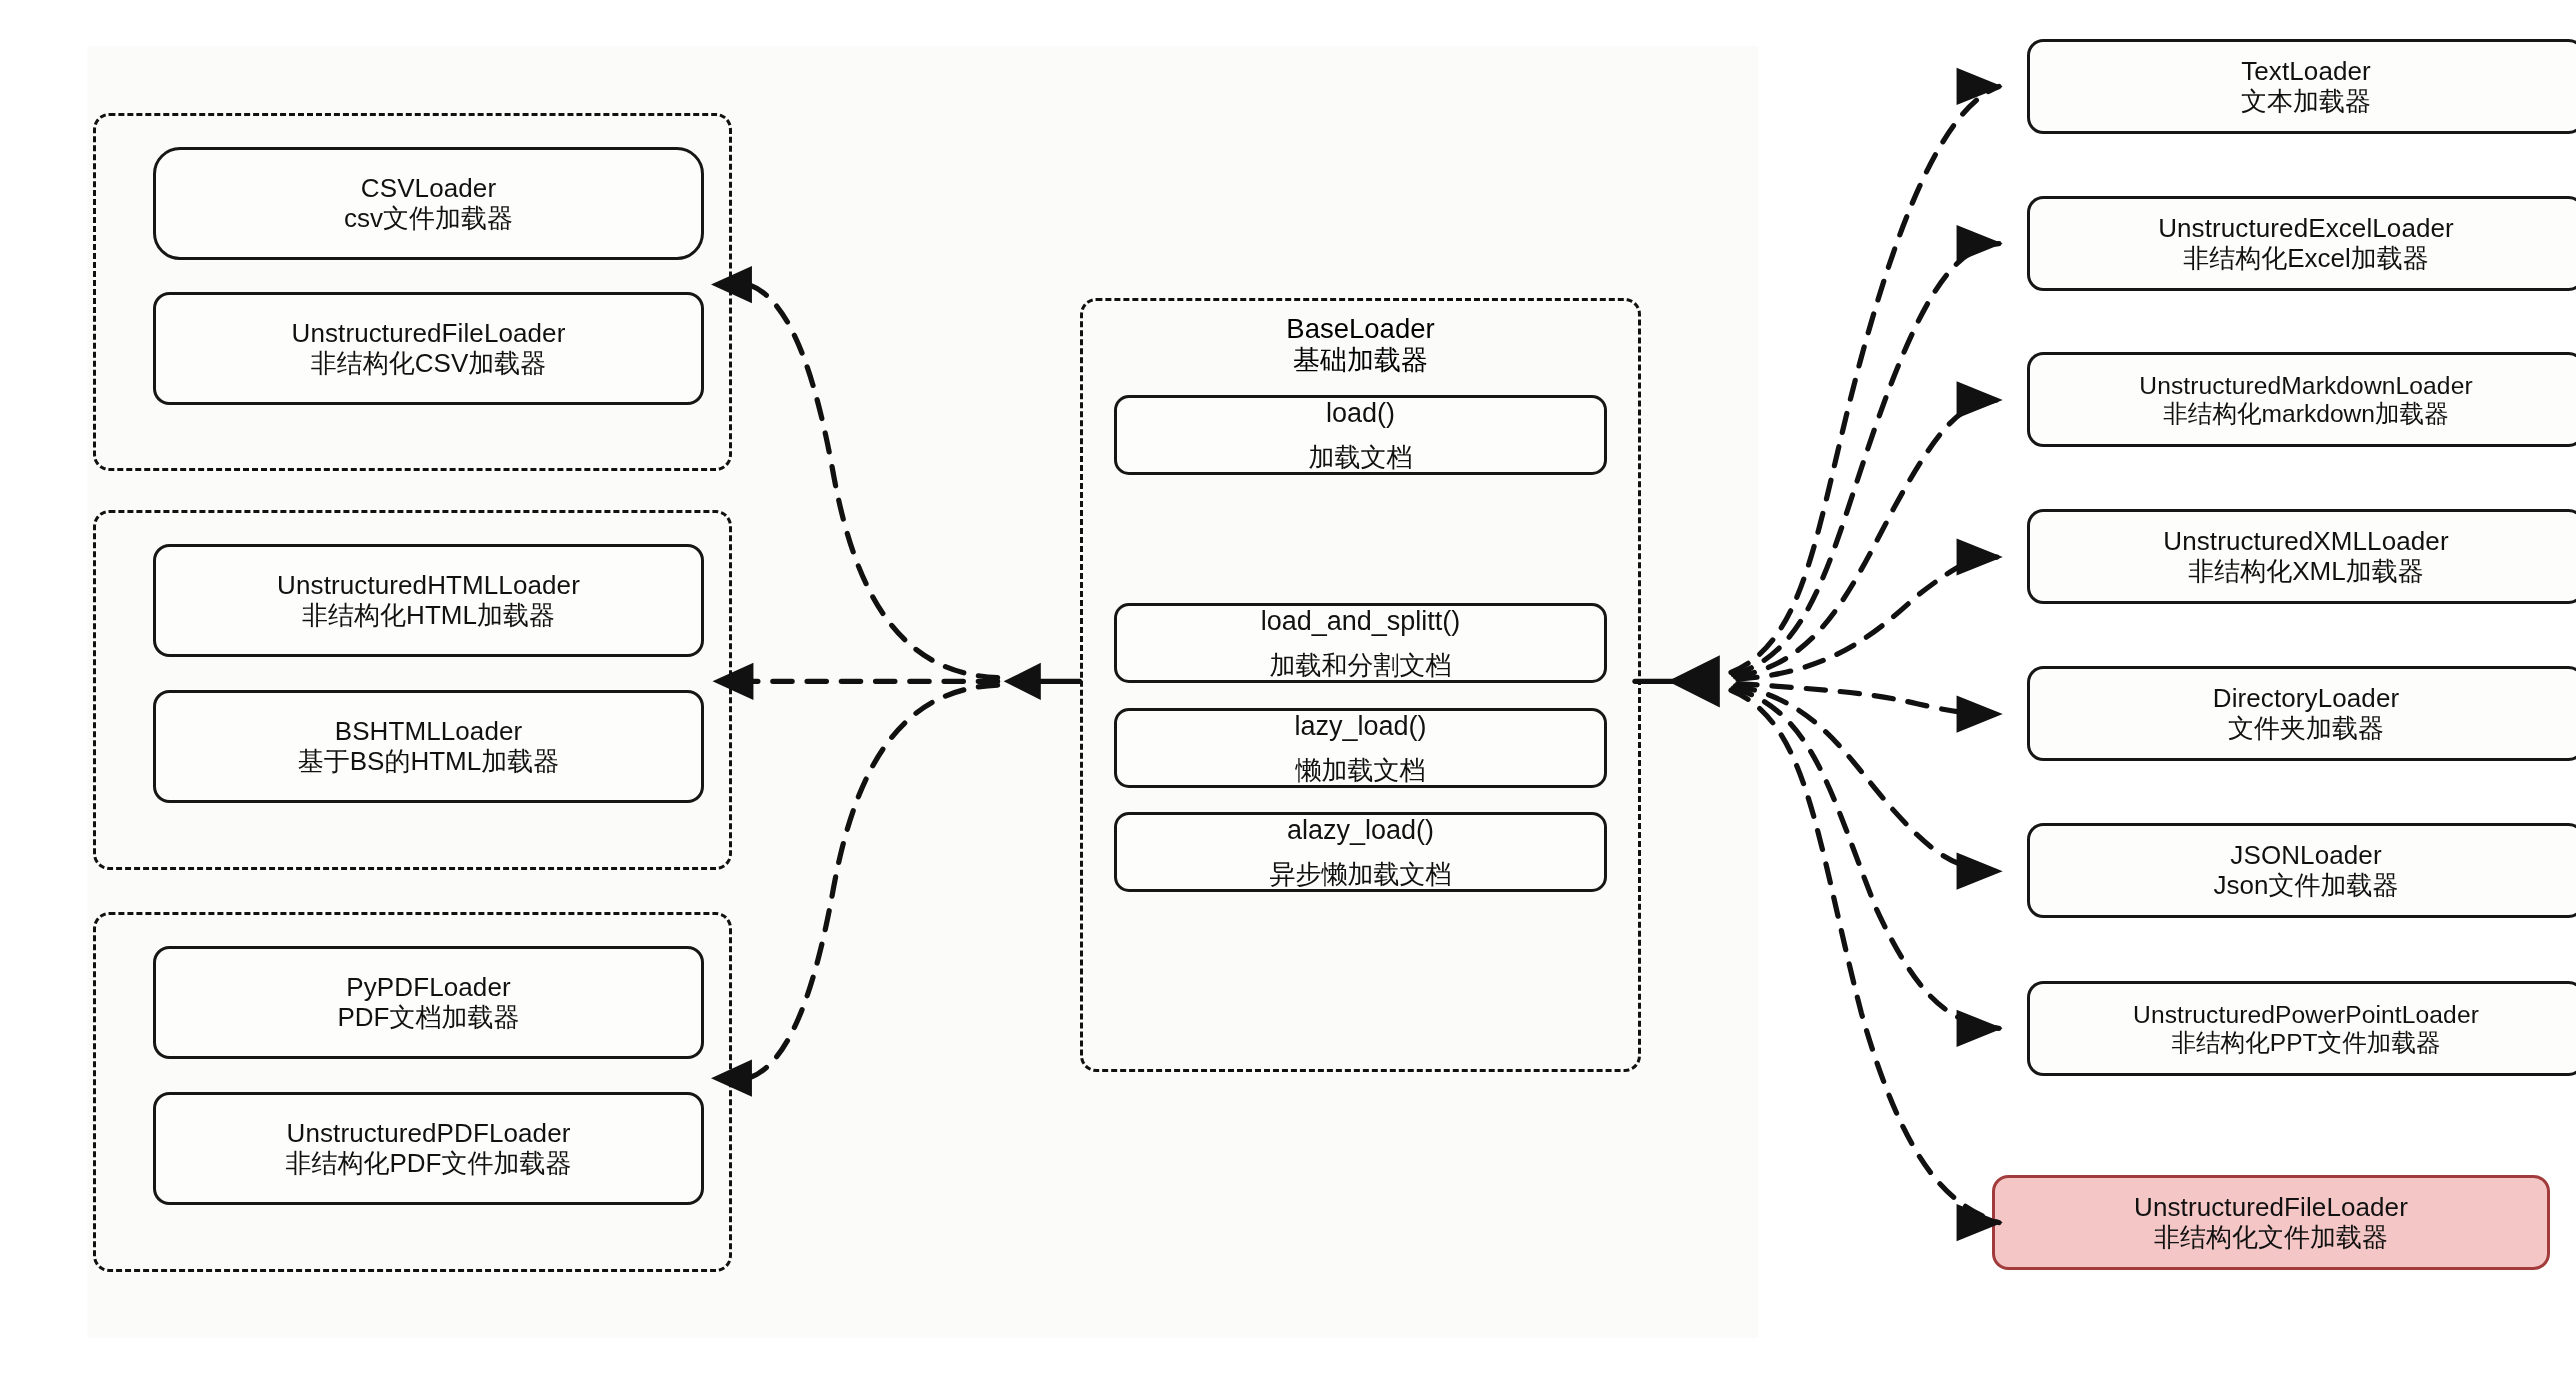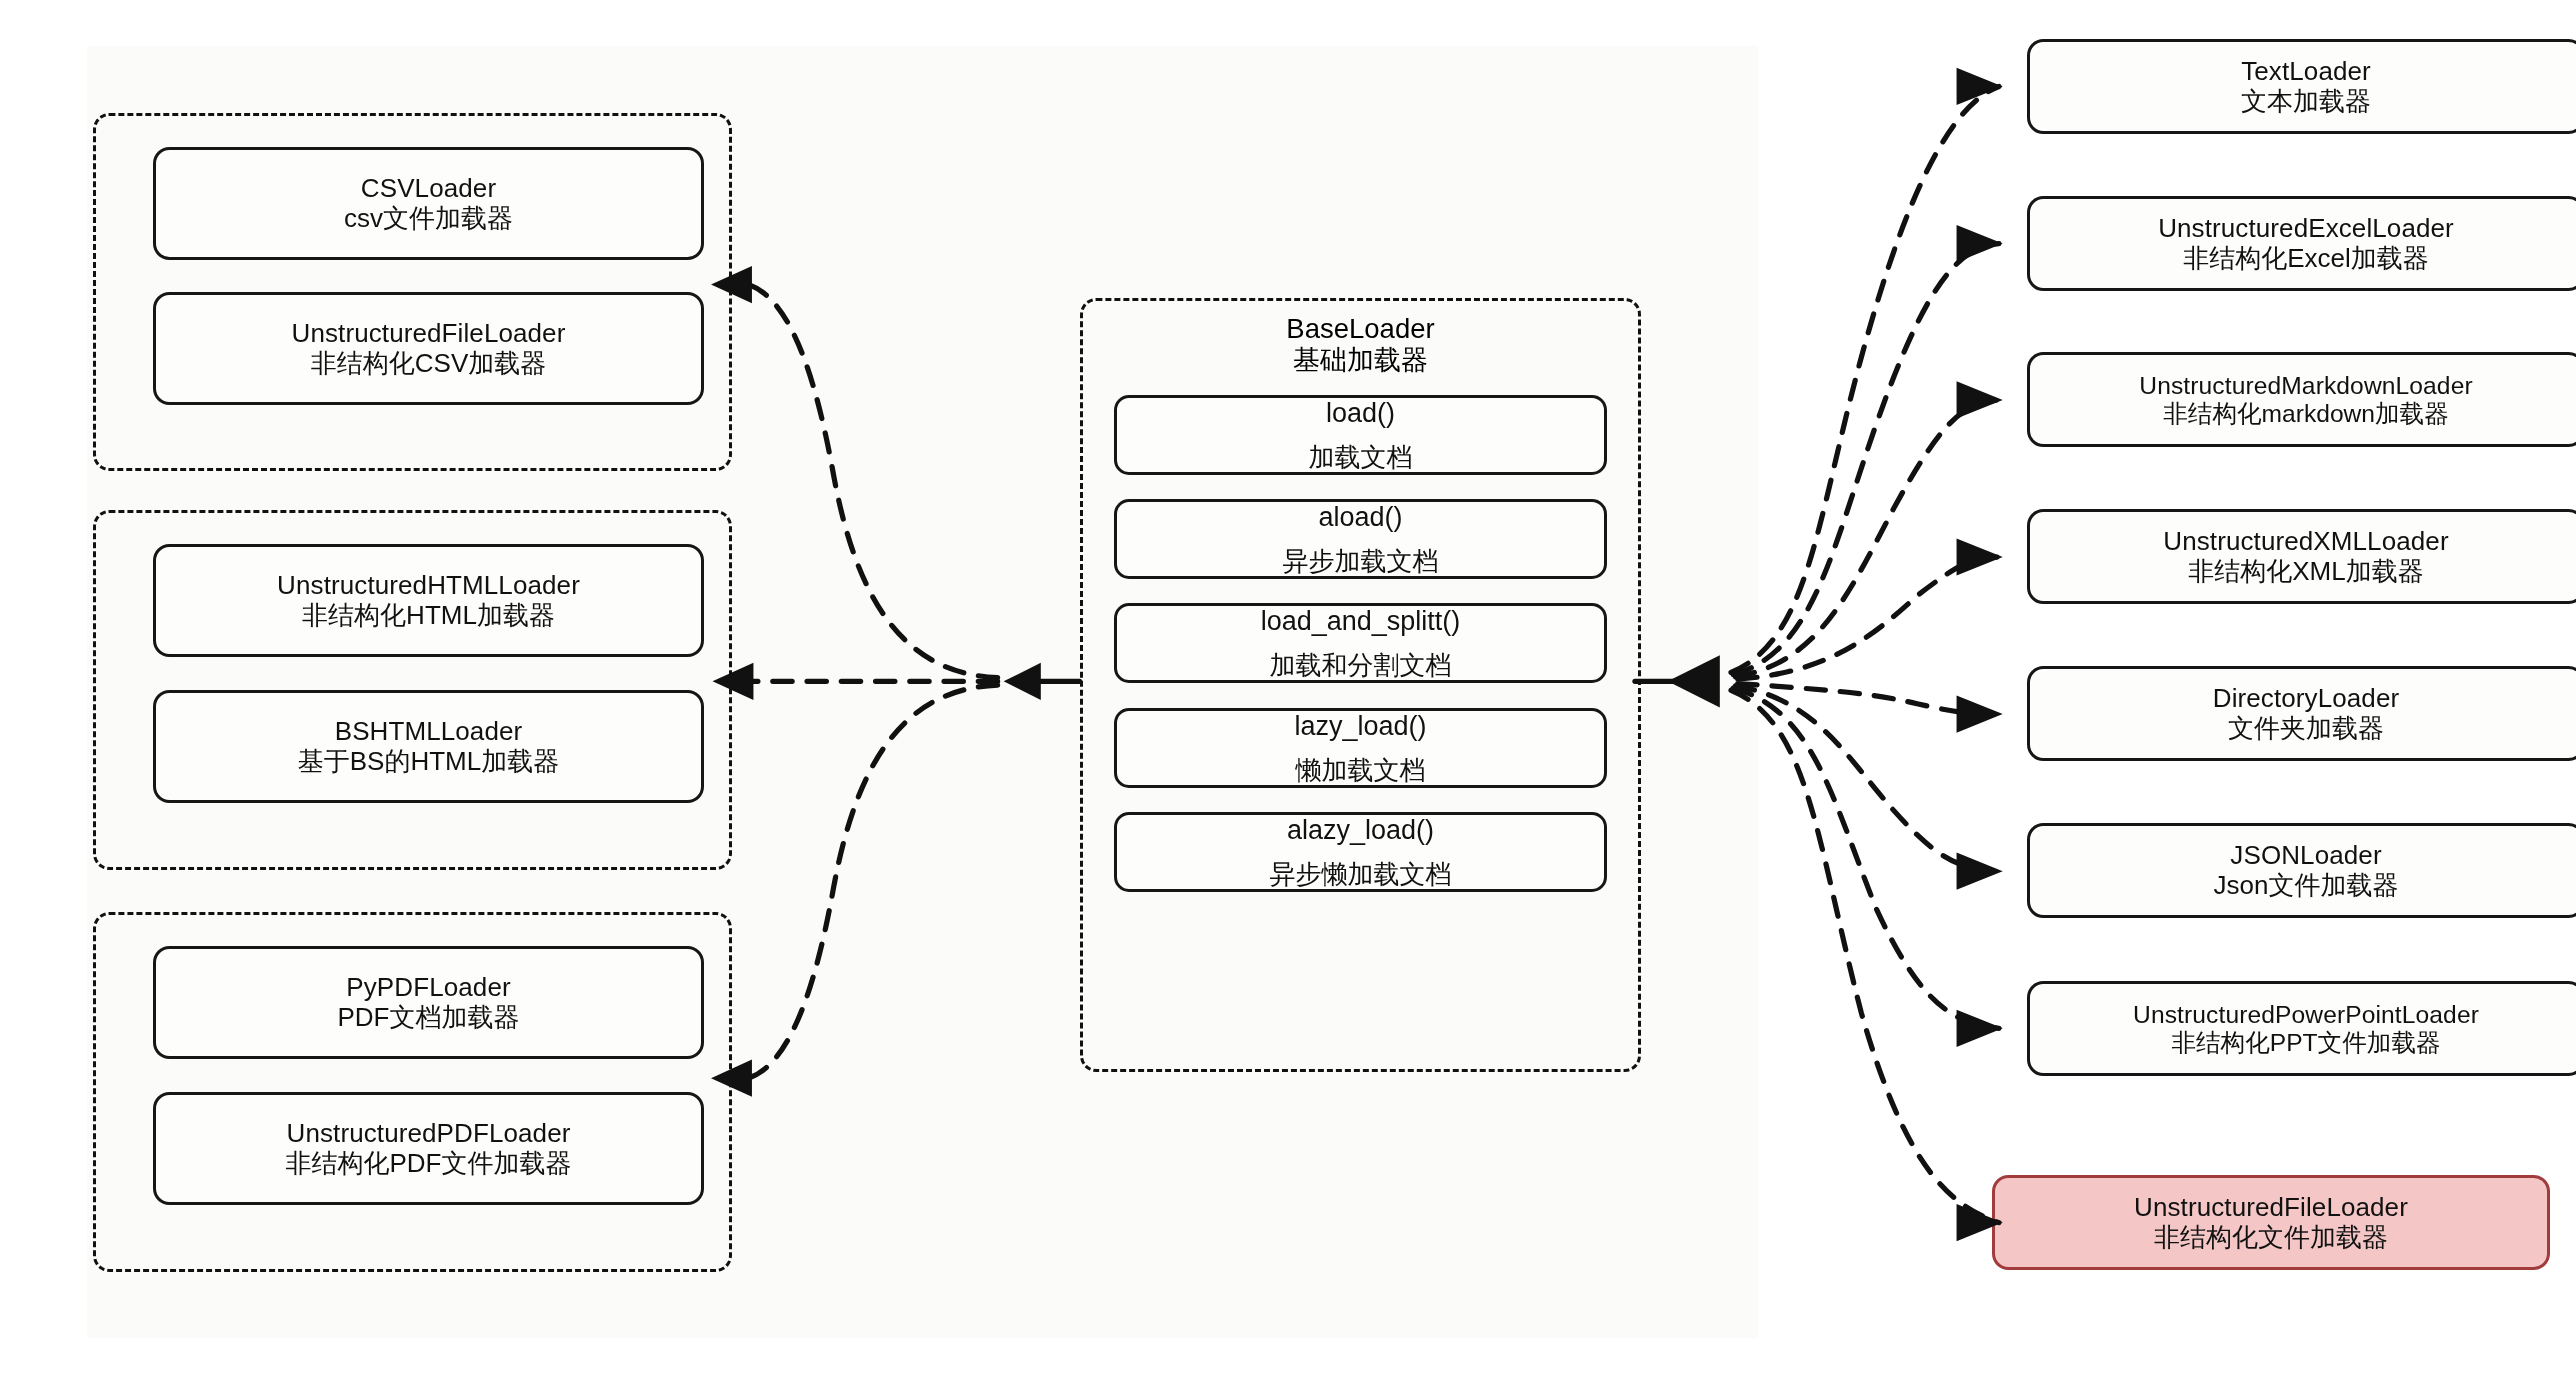--- a/index.html
+++ b/index.html
@@ -30,21 +30,21 @@
   #links .solid{stroke-dasharray:none;}
   #links polygon{fill:#111;stroke:none;}
 </style>
 </head>
 <body>
 
 <div id="stage">
   <div id="canvas"></div>
 
   <div class="grp" style="left:93px;top:113px;width:633px;height:352px;">
-    <div class="node" style="left:36px;top:31px;width:551px;height:113px;">
+    <div class="node" style="left:36px;top:31px;width:551px;height:113px;border-radius:27px;">
       <span class="en">CSVLoader</span>
       <span class="zh">csv文件加载器</span>
     </div>
     <div class="node" style="left:36px;top:176px;width:551px;height:113px;">
       <span class="en">UnstructuredFileLoader</span>
       <span class="zh">非结构化CSV加载器</span>
     </div>
   </div>
 
   <div class="grp" style="left:93px;top:510px;width:633px;height:354px;">
@@ -70,24 +70,20 @@
   </div>
 
   <div id="center">
     <div class="hdr">
       <span class="en">BaseLoader</span>
       <span class="zh">基础加载器</span>
     </div>
     <div class="mnode" style="top:94px;">
       <span class="en">load()</span>
       <span class="zh">加载文档</span>
-    </div>
-    <div class="mnode" style="top:198px;">
-      <span class="en">aload()</span>
-      <span class="zh">异步加载文档</span>
     </div>
     <div class="mnode" style="top:302px;">
       <span class="en">load_and_splitt()</span>
       <span class="zh">加载和分割文档</span>
     </div>
     <div class="mnode" style="top:407px;">
       <span class="en">lazy_load()</span>
       <span class="zh">懒加载文档</span>
     </div>
     <div class="mnode" style="top:511px;">

